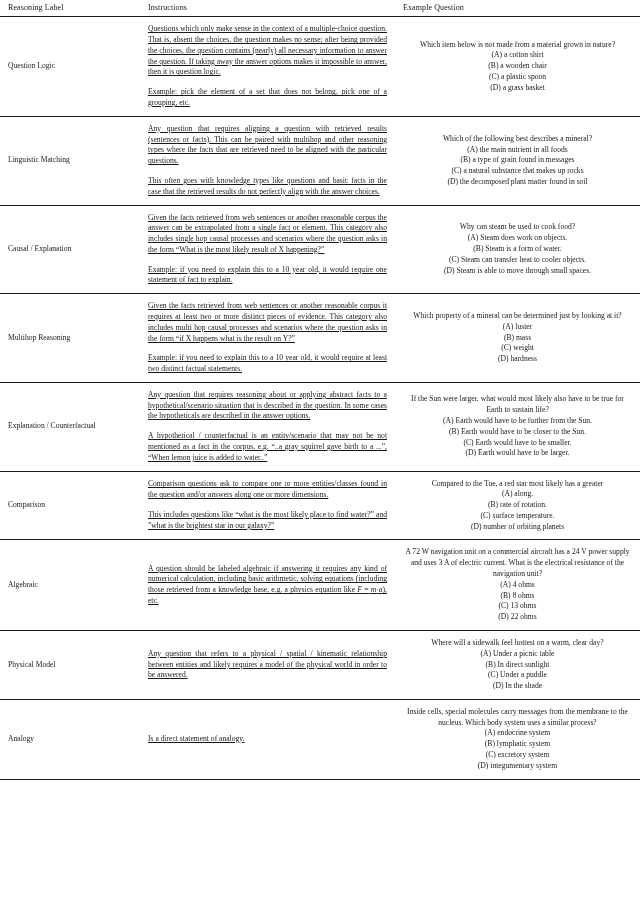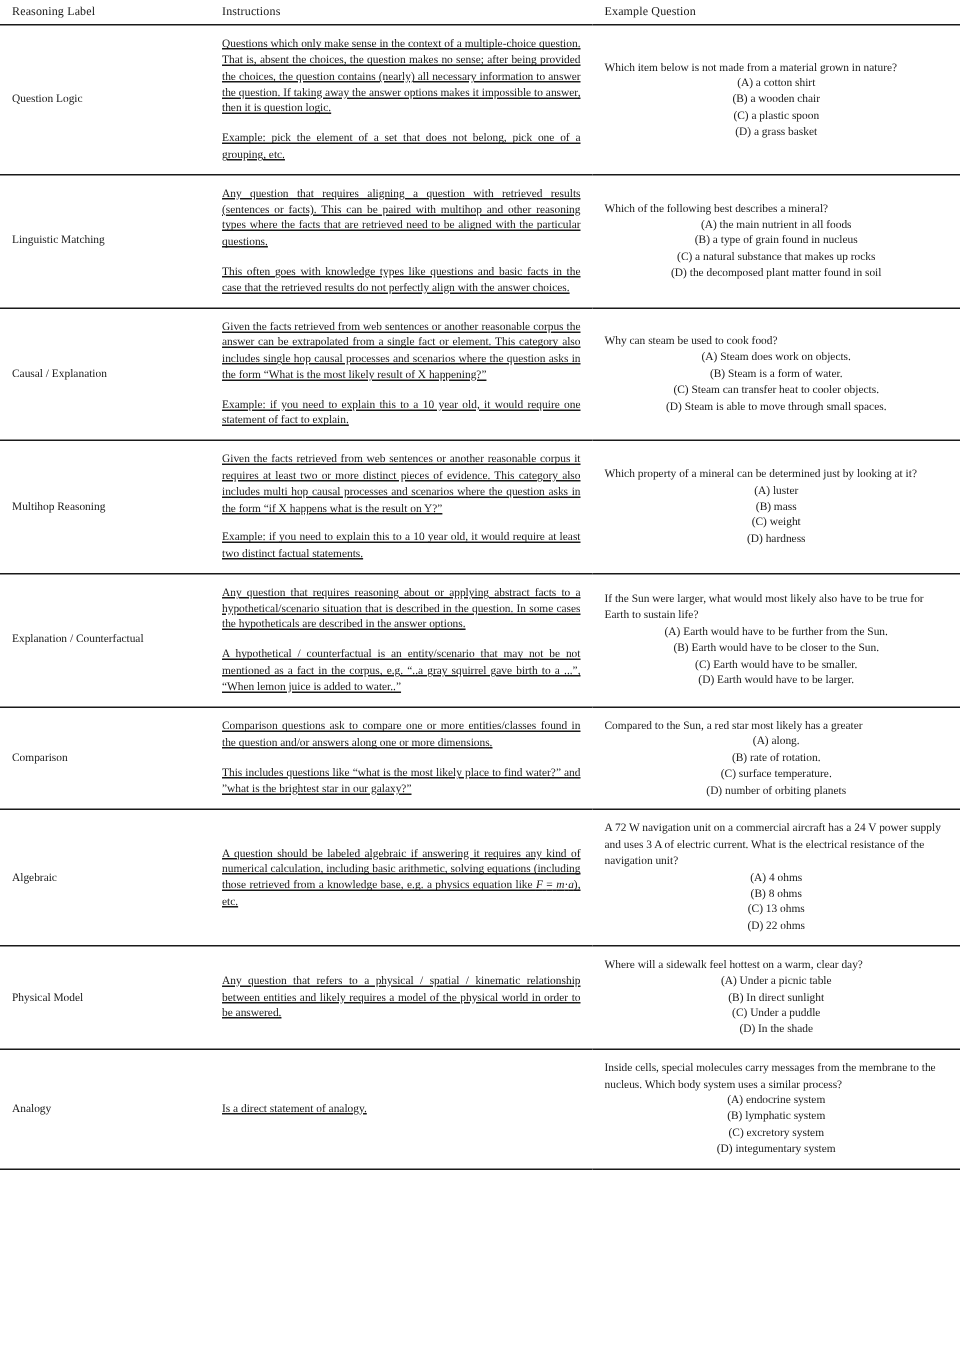--- a/index.html
+++ b/index.html
@@ -68,21 +68,21 @@
     text-align: left;
     padding-left: 8px;
     padding-right: 6px;
     hyphens: auto;
     -webkit-hyphens: auto;
   }
   .para { margin: 0; }
   .para + .para { margin-top: 9px; }
   .choices { margin: 0; }
   .choice { margin: 0; white-space: nowrap; text-align: center; }
-  .q-stem { margin: 0; text-align: left; }
+  .q-stem { margin: 0; text-align: center; }
   .mathit {
     font-family: "Liberation Serif", "DejaVu Serif", serif;
     font-style: italic;
   }
   .mathop { font-style: normal; }
 </style>
 </head>
 <body>
 
 <div class="table-wrap">
@@ -119,21 +119,21 @@
         <tr class="data-row">
           <td class="cell-label"><span>Linguistic Matching</span></td>
           <td class="cell-instructions">
             <p class="para">Any question that requires aligning a question with retrieved results (sentences or facts). This can be paired with multihop and other reasoning types where the facts that are retrieved need to be aligned with the particular questions.</p>
             <p class="para">This often goes with knowledge types like questions and basic facts in the case that the retrieved results do not perfectly align with the answer choices.</p>
           </td>
           <td class="cell-example">
             <p class="q-stem">Which of the following best describes a mineral?</p>
             <div class="choices">
               <div class="choice">(A) the main nutrient in all foods</div>
-              <div class="choice">(B) a type of grain found in nucleus</div>
+              <div class="choice">(B) a type of grain found in messages</div>
               <div class="choice">(C) a natural substance that makes up rocks</div>
               <div class="choice">(D) the decomposed plant matter found in soil</div>
             </div>
           </td>
         </tr>
         <tr class="data-row">
           <td class="cell-label"><span>Causal / Explanation</span></td>
           <td class="cell-instructions">
             <p class="para">Given the facts retrieved from web sentences or another reasonable corpus the answer can be extrapolated from a single fact or element. This category also includes single hop causal processes and scenarios where the question asks in the form “What is the most likely result of X happening?”</p>
             <p class="para">Example: if you need to explain this to a 10 year old, it would require one statement of fact to explain.</p>
@@ -180,21 +180,21 @@
             </div>
           </td>
         </tr>
         <tr class="data-row">
           <td class="cell-label"><span>Comparison</span></td>
           <td class="cell-instructions">
             <p class="para">Comparison questions ask to compare one or more entities/classes found in the question and/or answers along one or more dimensions.</p>
             <p class="para">This includes questions like “what is the most likely place to find water?” and ”what is the brightest star in our galaxy?”</p>
           </td>
           <td class="cell-example">
-            <p class="q-stem">Compared to the Sun, a red star most likely has a greater</p>
+            <p class="q-stem">Compared to the Tue, a red star most likely has a greater</p>
             <div class="choices">
               <div class="choice">(A) along.</div>
               <div class="choice">(B) rate of rotation.</div>
               <div class="choice">(C) surface temperature.</div>
               <div class="choice">(D) number of orbiting planets</div>
             </div>
           </td>
         </tr>
         <tr class="data-row">
           <td class="cell-label"><span>Algebraic</span></td>

